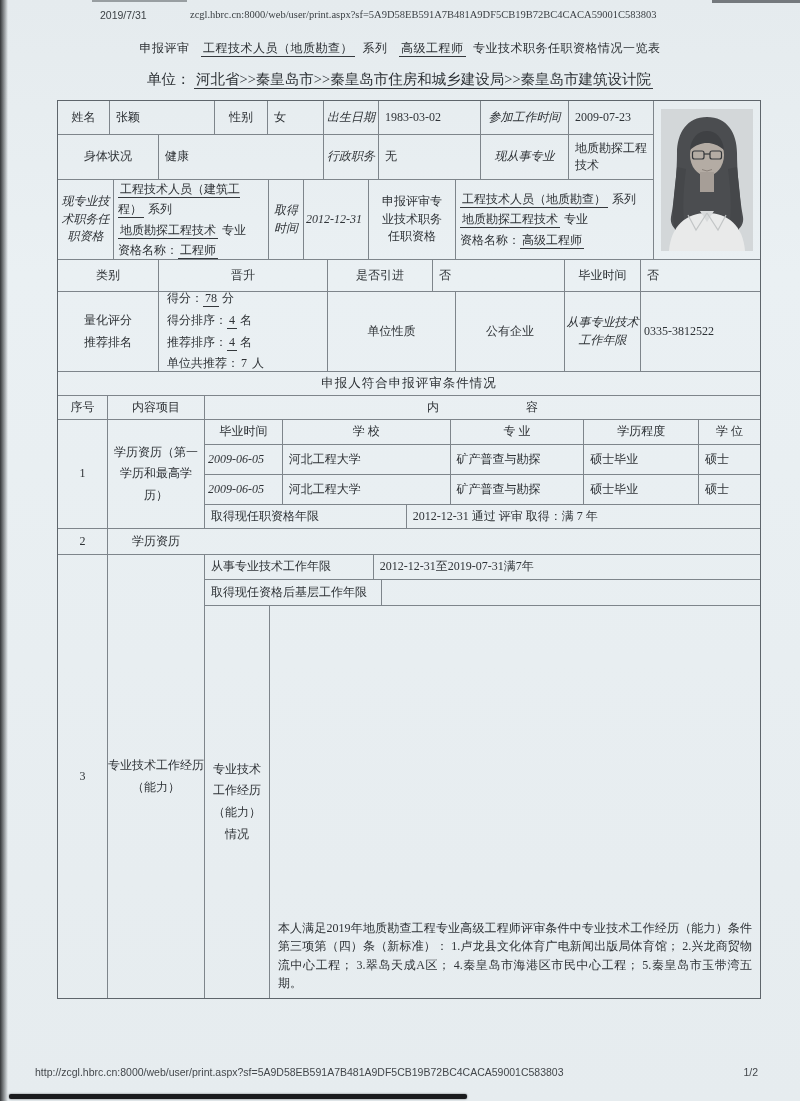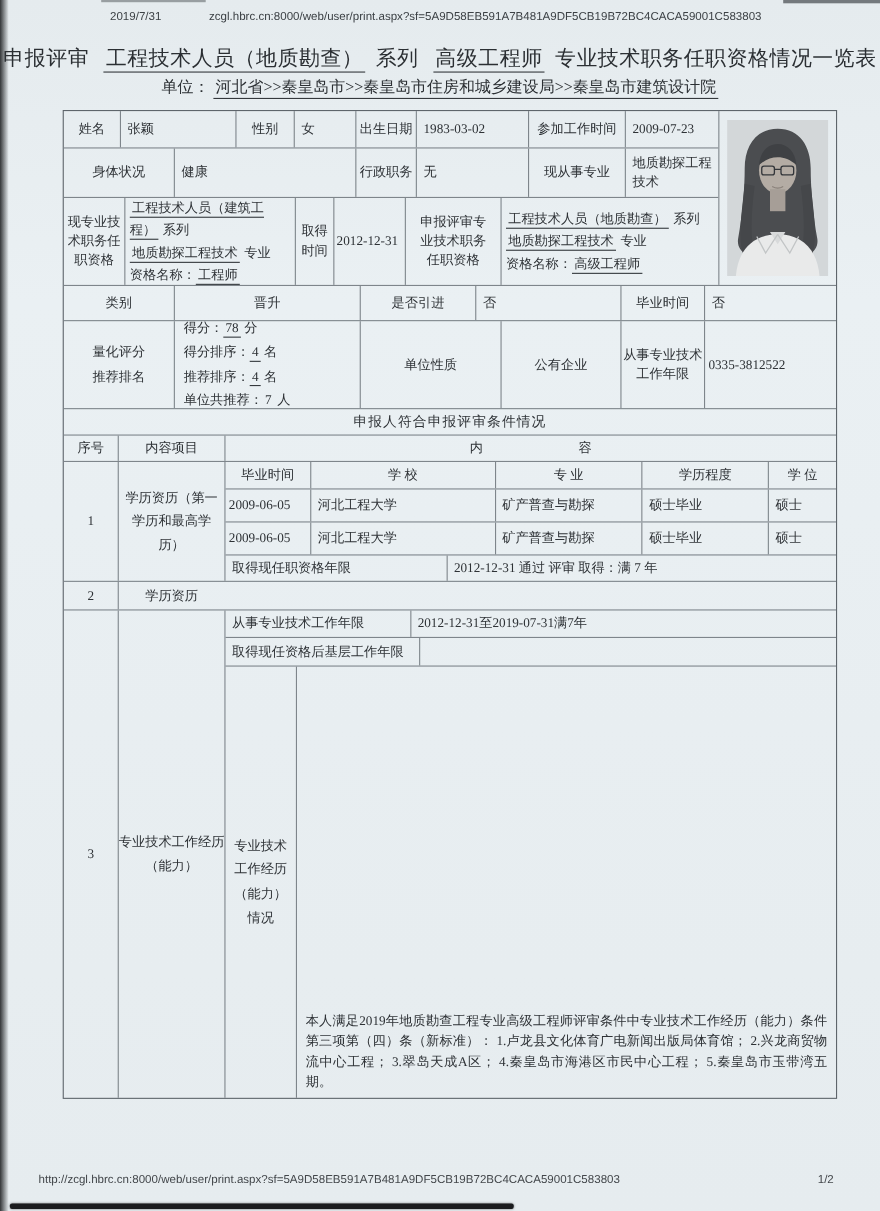--- a/index.html
+++ b/index.html
@@ -15,37 +15,37 @@
   }
   
   .edge-left { position:absolute; left:0; top:0; bottom:0; width:8px;
     background: linear-gradient(90deg, rgba(20,22,24,.85), rgba(20,22,24,0)); }
   .edge-bottom { position:absolute; left:9px; top:1094px; width:458px; height:5px;
     background:#1a1b1d; border-radius:2px; box-shadow:0 0 2px rgba(0,0,0,.6); }
   .smudge-a { position:absolute; left:92px; top:0; width:95px; height:2px; background:#5a5e62; opacity:.55; }
   .smudge-b { position:absolute; right:0; top:0; width:88px; height:3px; background:#45494d; opacity:.7; }
 
   .print-date { position:absolute; left:100px; top:9px; font-family:"Liberation Sans","DejaVu Sans",sans-serif; font-size:10.5px; color:#3c4145; }
-  .print-url  { position:absolute; left:190px; top:9px; font-family:Liberation Sans, sans-serif; font-size:10.5px; color:#3c4145; }
-
-  .doc-title { position:absolute; left:0; top:40px; width:100%; text-align:center; font-size:19px; letter-spacing:.5px; color:#2b2f33; }
+  .print-url  { position:absolute; left:190px; top:9px; font-family:Liberation Serif, serif; font-size:10.5px; color:#3c4145; }
+
+  .doc-title { position:absolute; left:0; top:40px; width:100%; text-align:center; font-size:12px; letter-spacing:.5px; color:#2b2f33; }
   .unit-line { position:absolute; left:0; top:70px; width:100%; text-align:center; font-size:14.5px; color:#2b2f33; }
 
   .u { border-bottom:1px solid #34383c; padding:0 2px 1px 2px; }
   .gap-l { margin-left:8px; } .gap-s { margin-left:4px; }
 
   .ftable { position:absolute; left:57px; top:100px; width:704px; border:1px solid #5e656b; font-size:12px; line-height:1.45; }
   .frow { display:flex; align-items:stretch; }
   .bt { border-top:1px solid #7e858b; }
   .cell { display:flex; align-items:center; justify-content:center; text-align:center; padding:1px 4px; overflow:hidden; }
   .bl { border-left:1px solid #7e858b; }
   .val { justify-content:flex-start; text-align:left; padding-left:6px; }
   .stack { flex-direction:column; align-items:flex-start; justify-content:center; text-align:left; }
   .topv { align-items:flex-end; }
-  .tight { padding:1px 1px; }
+  .tight { padding:1px 1px;font-style:italic; }
   .pad10 { padding:1px 10px; }
   .narrow-wrap { padding:1px 26px; line-height:1.8; }
   .lh18 { line-height:1.8; }
   .lh17 { line-height:1.7; }
   .top-block { display:flex; }
   .photo-cell { display:flex; align-items:center; justify-content:center; }
   .detail-para { white-space:pre-wrap; text-align:justify; padding:5px 8px; line-height:1.55; }
   .sec-title { font-size:12.5px; letter-spacing:1px; }
   .widegap { word-spacing:84px; }
 

